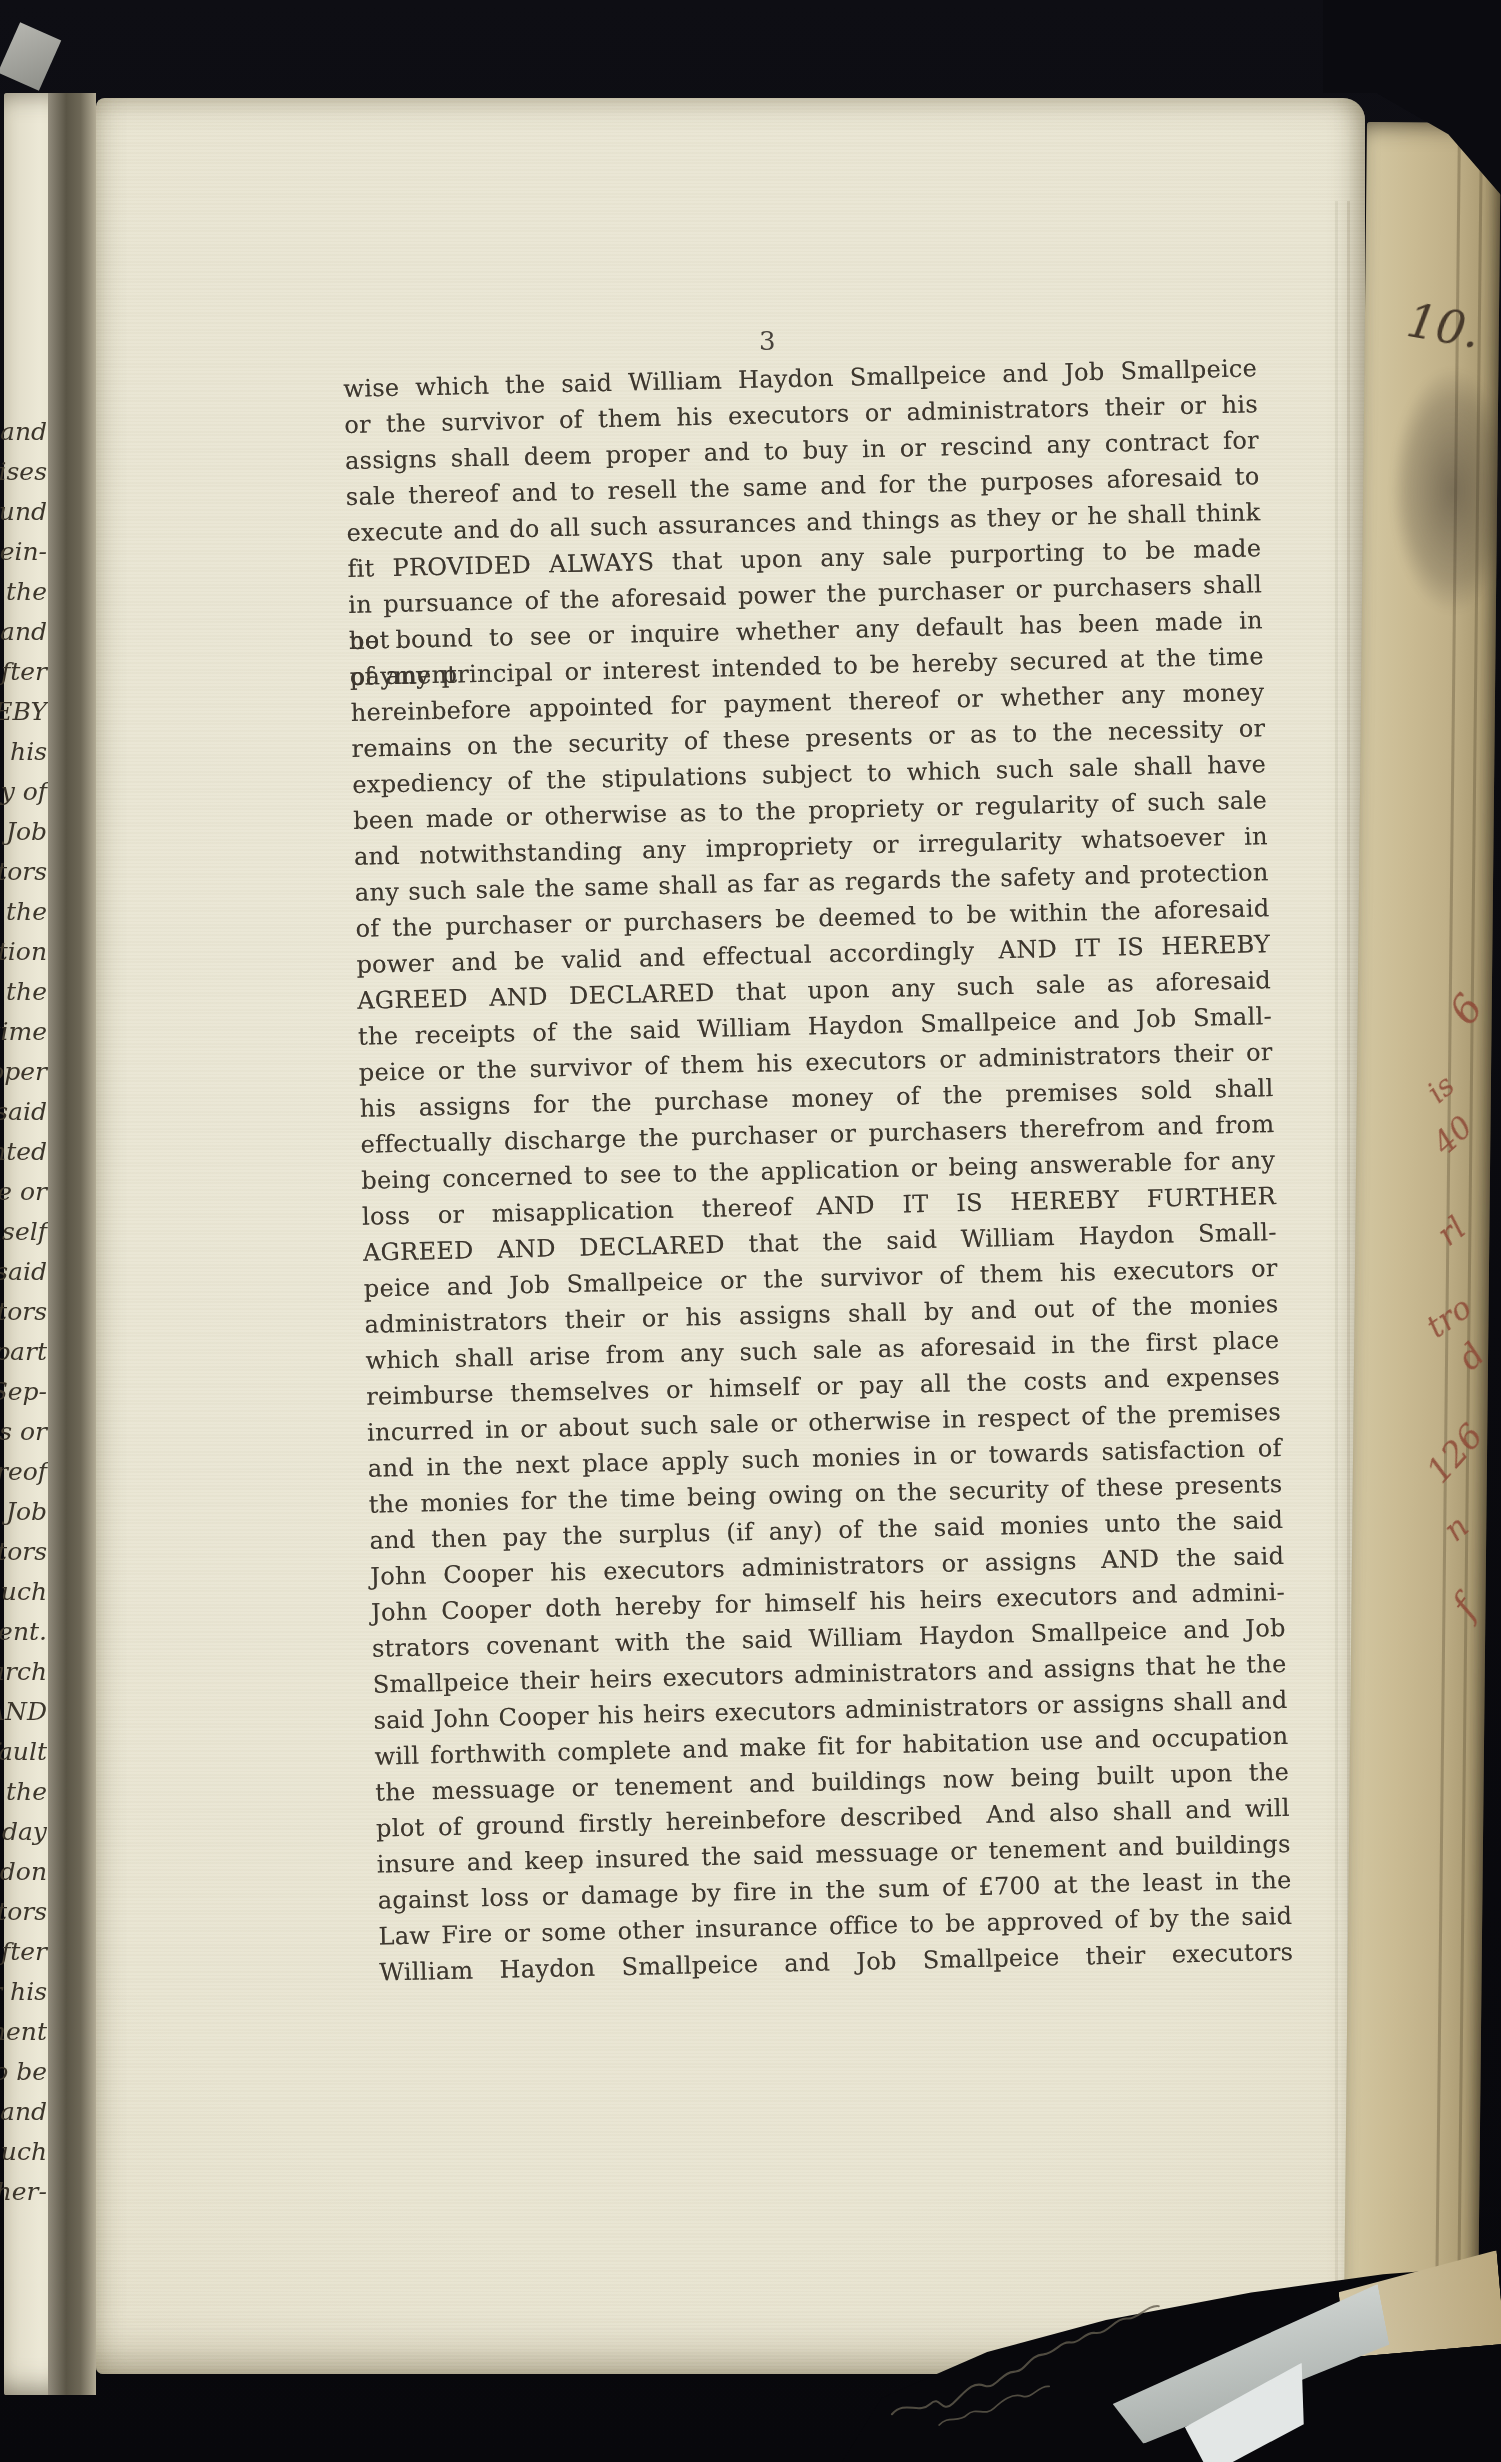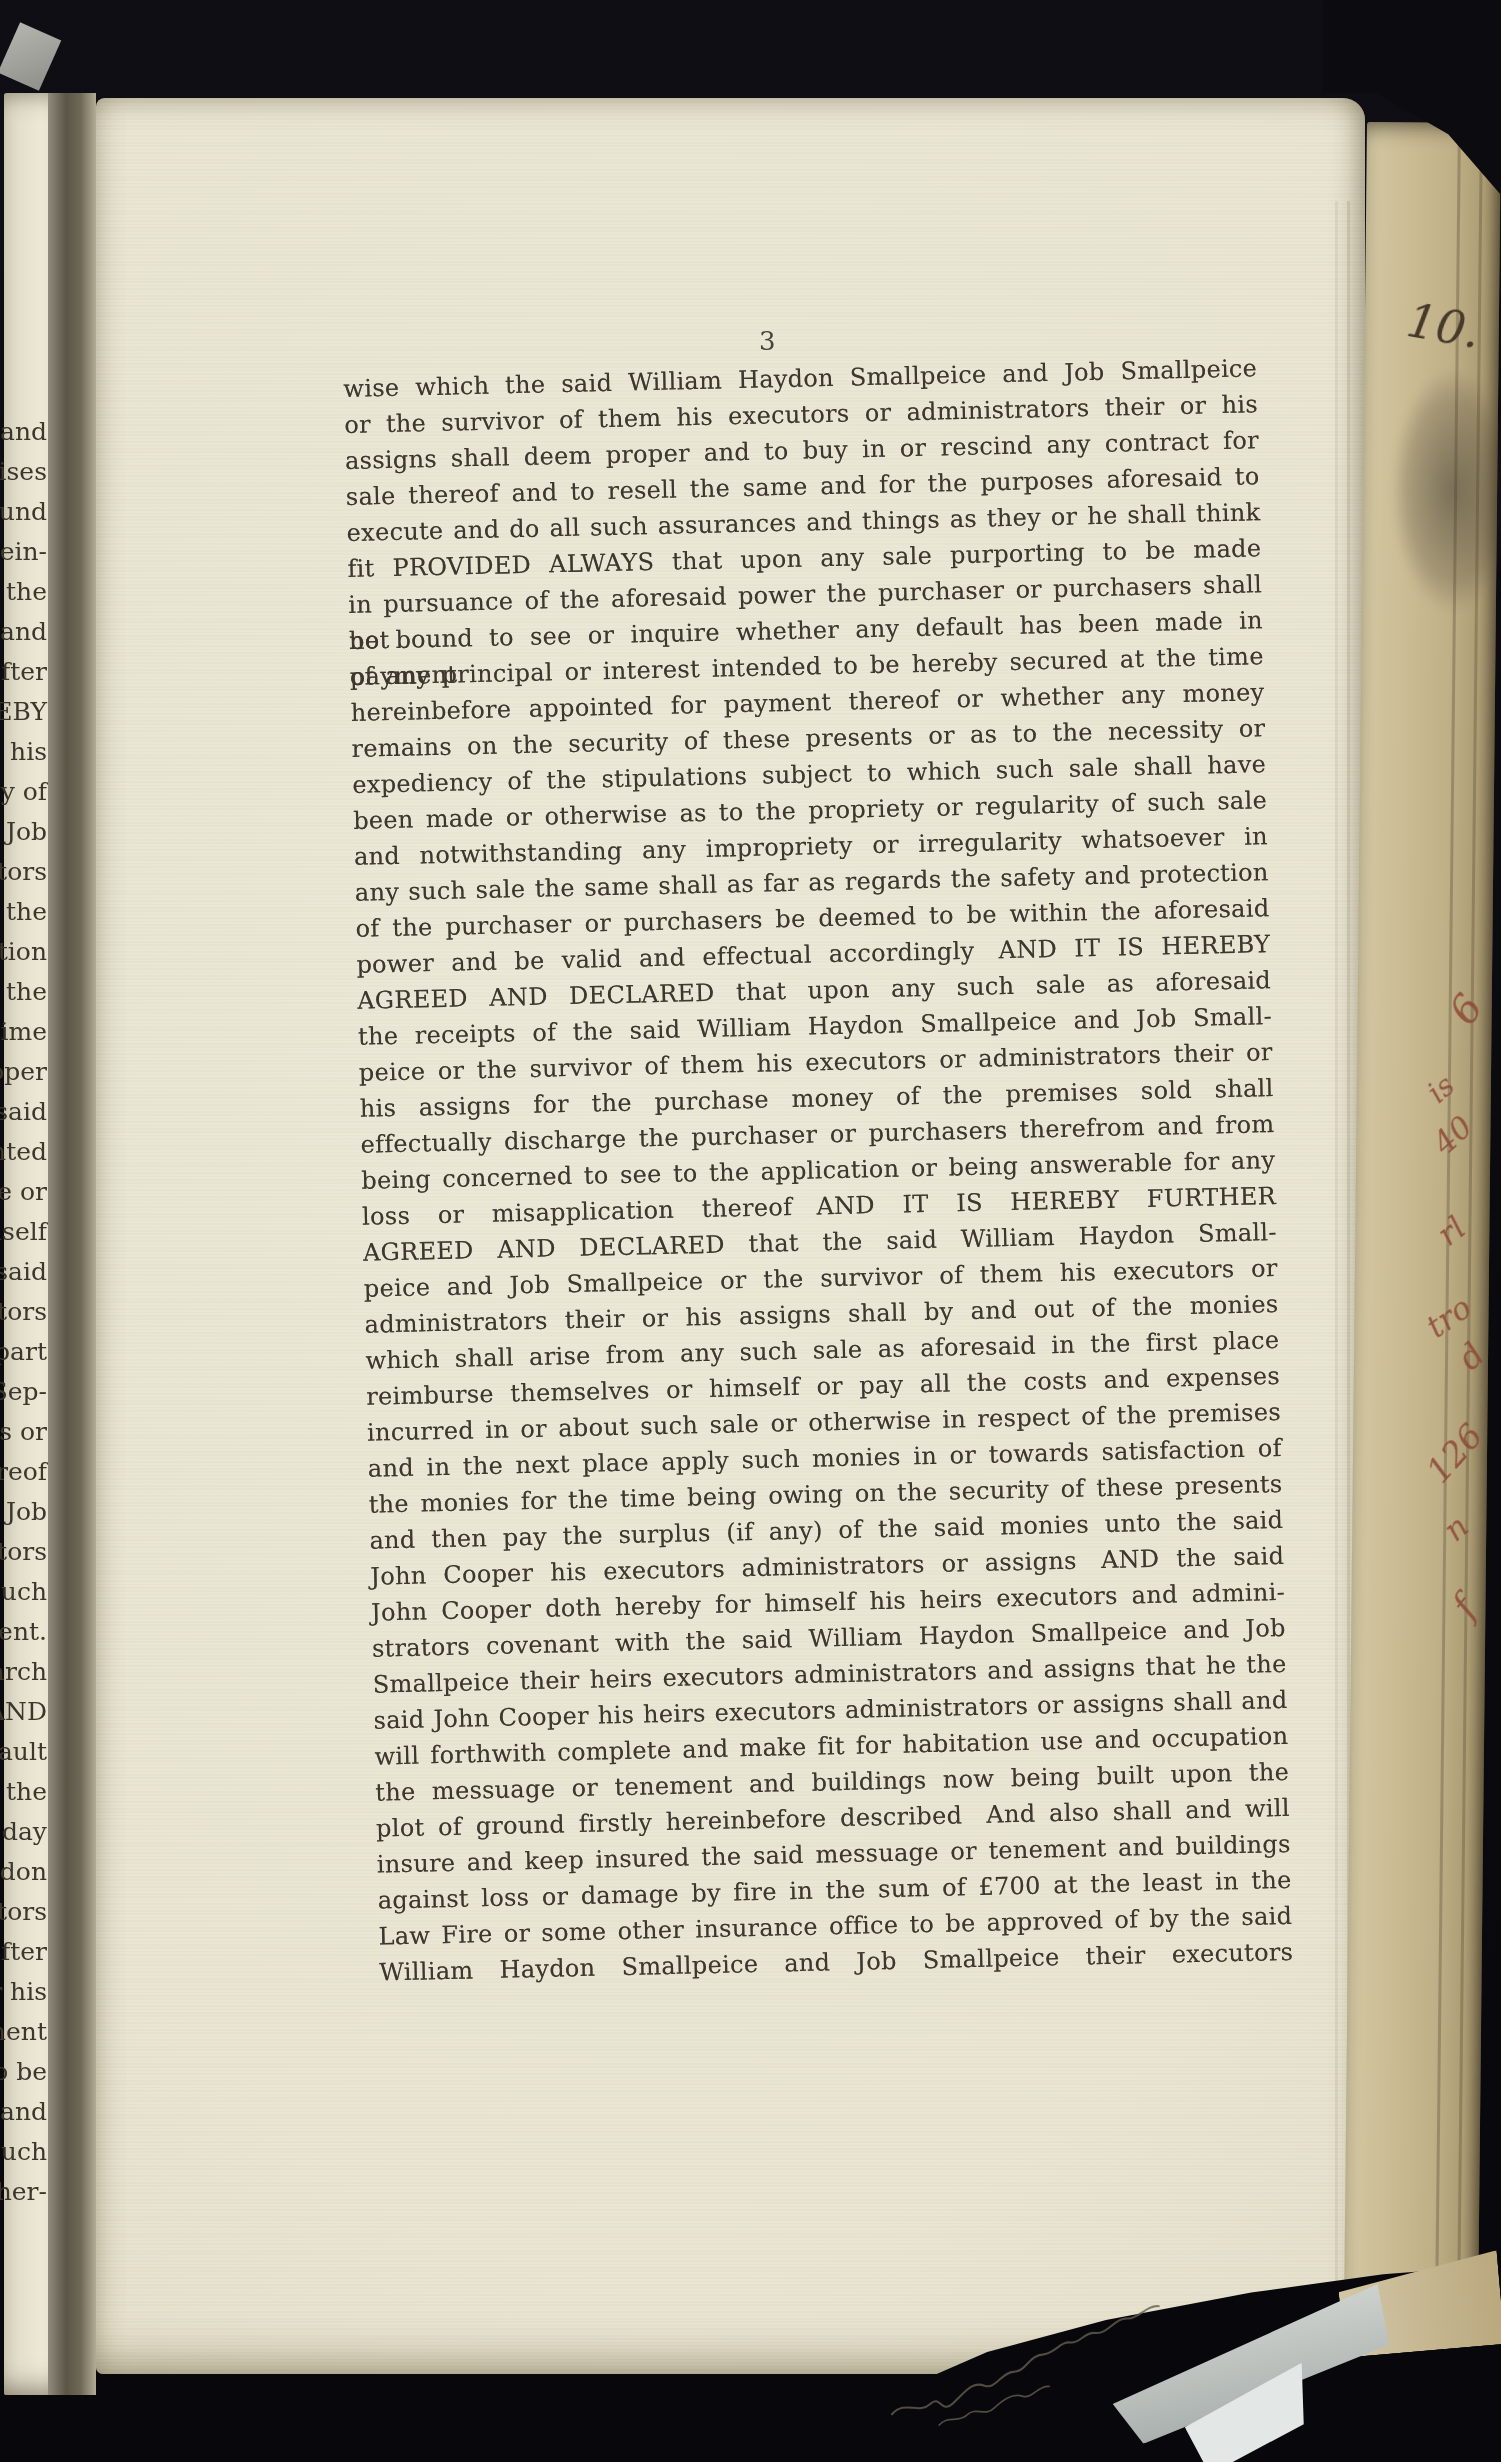--- a/index.html
+++ b/index.html
@@ -17,20 +17,21 @@
   }
 
   
   .left-page-strip {
     position: absolute;
     left: 4px; top: 93px;
     width: 64px; height: 2302px;
     background: linear-gradient(90deg, #ddd8c4 0%, #ece8d6 55%, #e6e1cc 85%, #cfc9af 100%);
     border-radius: 2.6px 5.2px 8.6px 2.6px;
     box-shadow: inset 0 17px 22px -13.7px rgba(70,62,45,.5), inset 0 -22px 26px -15.5px rgba(70,62,45,.55);
+    font-style: italic;
   }
   .fragments-col {
     position: absolute;
     left: -129px; top: 319px;
     width: 172px;
     text-align: right;
   }
   .fragment-line {
     height: 40px;
     line-height: 40px;

